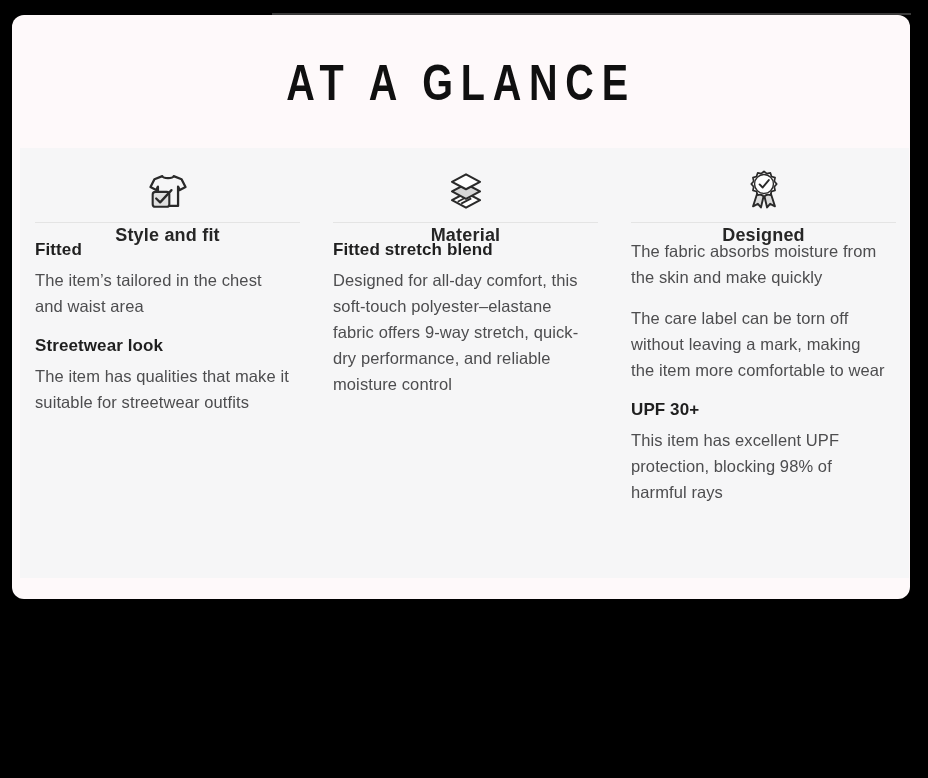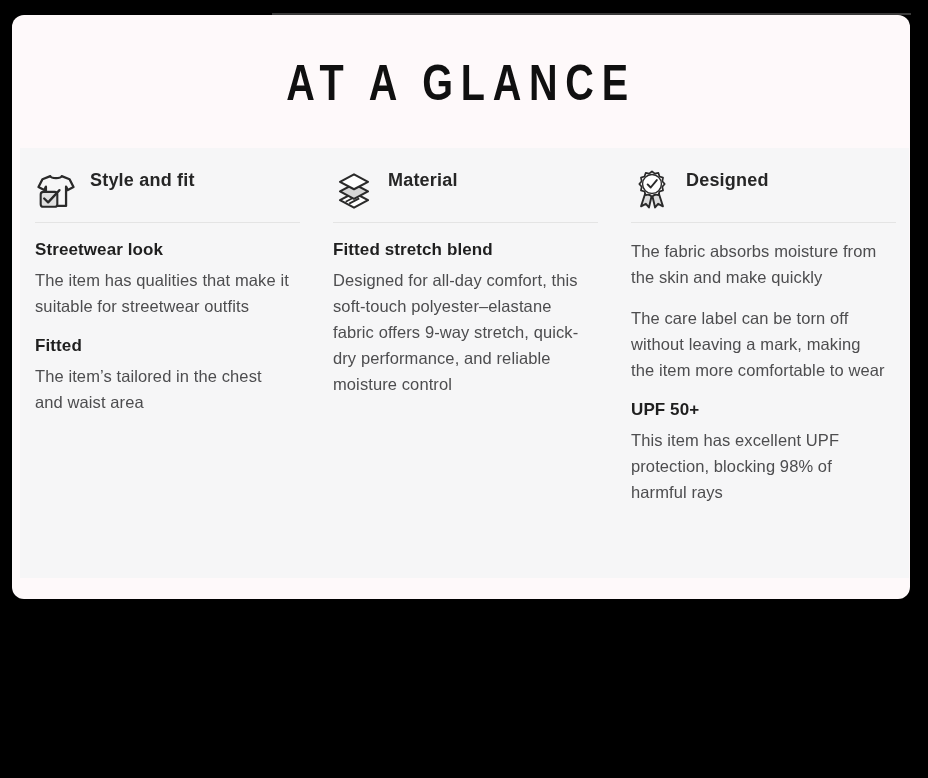--- a/index.html
+++ b/index.html
@@ -18,21 +18,21 @@
     position:absolute;top:38px;left:0;width:100%;text-align:center;
     font-size:46px;font-weight:700;color:#101010;letter-spacing:9px;
     transform:scale(0.86,1.1);transform-origin:center top;white-space:nowrap;
   }
   .glance-section{
     position:absolute;left:8px;top:133px;width:889px;height:430px;
     background:#f6f6f7;box-sizing:border-box;
     display:flex;gap:33px;padding:22px 13px 0 15px;
   }
   .glance-col{width:265px;flex:none;}
-  .col-header{display:flex;gap:13px;height:42px;}
+  .col-header{display:flex;align-items:center;gap:13px;height:42px;flex-direction:column;}
   .col-header svg{width:42px;height:42px;flex:none;}
   .col-label{font-size:18px;font-weight:700;color:#262626;letter-spacing:.2px;}
   .col-divider{height:1px;background:#e4e4e4;margin-top:10px;}
   .item{margin-top:15px;}
   .item h4{
     margin:0;font-size:17px;line-height:24px;font-weight:700;color:#1f1f1f;letter-spacing:.1px;
   }
   .item p{
     margin:5px 0 0;font-size:16.5px;line-height:26px;color:#4d4d4f;
     white-space:pre-line;letter-spacing:.1px;
@@ -55,28 +55,28 @@
             <path d="M17.5 7 C19 10.2 29 10.2 30.5 7 L39.5 10.5 L44 19.5 L37.5 22.8 L35.5 19 L35.5 41 L12.5 41 L12.5 19 L10.5 22.8 L4 19.5 L8.5 10.5 Z"></path>
             <rect x="6.5" y="25" width="19" height="17" rx="3" fill="#e0e0e0" stroke-width="2.4"></rect>
             <path d="M10.5 32.5 L15 37 L28 23" stroke-linecap="round"></path>
           </g>
         </svg>
         <span class="col-label">Style and fit</span>
       </div>
       <div class="col-divider"></div>
       <div>
           <div class="item">
+            <h4>Fitted</h4>
+            <p>The item’s tailored in the chest
+and waist area</p>
+          </div>
+          <div class="item">
             <h4>Streetwear look</h4>
             <p>The item has qualities that make it
 suitable for streetwear outfits</p>
-          </div>
-          <div class="item">
-            <h4>Fitted</h4>
-            <p>The item’s tailored in the chest
-and waist area</p>
           </div>
         </div>
     </div>
 
     <div class="glance-col">
       <div class="col-header">
         <svg viewBox="0 0 48 48">
           <g fill="#ffffff" stroke="#2a2a2a" stroke-width="2.4" stroke-linejoin="round">
             <path d="M24 26 L40 34.5 L24 43 L8 34.5 Z"></path>
             <path d="M14.5 36.2 L26 30.2 M18.5 38.4 L30 32.4" stroke-width="2" fill="none"></path>
@@ -117,21 +117,21 @@
           <div class="item">
             <p>The fabric absorbs moisture from
 the skin and make quickly</p>
           </div>
           <div class="item">
             <p>The care label can be torn off
 without leaving a mark, making
 the item more comfortable to wear</p>
           </div>
           <div class="item">
-            <h4>UPF 50+</h4>
+            <h4>UPF 30+</h4>
             <p>This item has excellent UPF
 protection, blocking 98% of
 harmful rays</p>
           </div>
         </div>
     </div>
 
   </div>
 </div>
 

